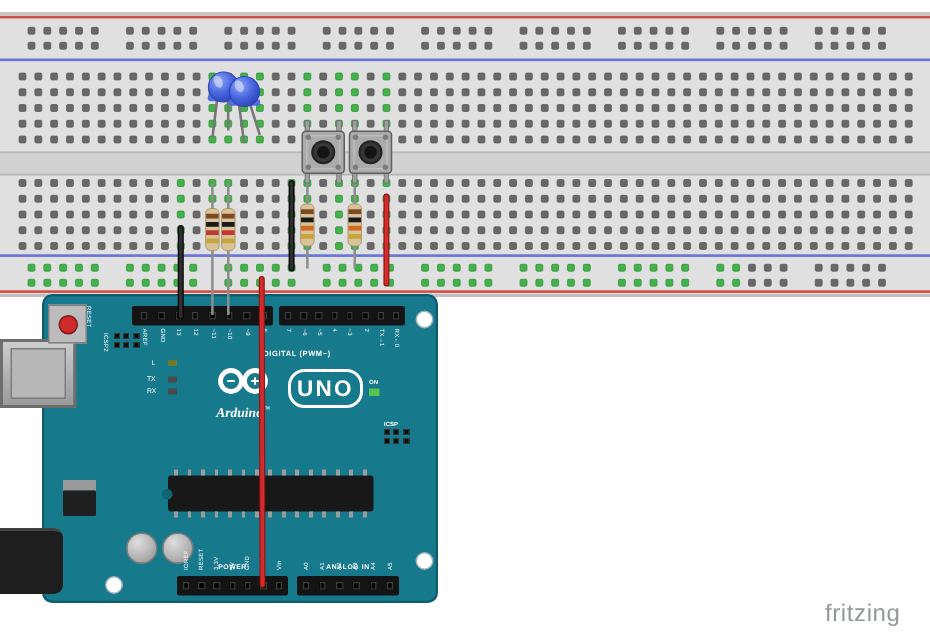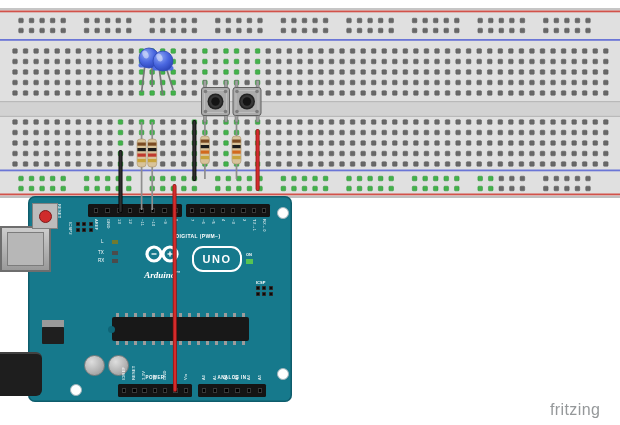--- a/index.html
+++ b/index.html
@@ -36,21 +36,21 @@
   .capc{position:absolute;width:19px;height:19px;border-radius:50%;border:1px solid #7d7d7d;
        background:radial-gradient(circle at 35% 30%,#dedede,#b5b5b5 55%,#8f8f8f);}
   .screw{position:absolute;width:10px;height:10px;border-radius:50%;background:#fff;border:1.5px solid #9fb3ba;}
   .lbl{position:absolute;color:#fff;}
   .vlbl{position:absolute;color:#fff;font-size:4px;line-height:4.5px;white-space:nowrap;
        transform-origin:0 0;letter-spacing:.2px;}
   .cap-lbl{font-size:4.5px;font-weight:bold;letter-spacing:.4px;text-align:center;}
   .dig-cap{left:100px;top:37px;width:140px;font-size:5px;font-weight:bold;text-align:center;letter-spacing:.4px;}
   .smd{position:absolute;}
   .uno-oval{position:absolute;left:164px;top:50px;width:46px;height:22px;border:2px solid #fff;border-radius:11px;
-       color:#fff;font-weight:bold;font-size:11px;letter-spacing:1.5px;display:flex;align-items:center;justify-content:center;}
+       color:#fff;font-weight:bold;font-size:15px;letter-spacing:1.5px;display:flex;align-items:center;justify-content:center;}
   .logo{position:absolute;left:116px;top:48px;}
   .brand{position:absolute;left:104px;top:74px;width:60px;text-align:center;color:#fff;
        font-family:"Liberation Serif",serif;font-style:italic;font-weight:bold;font-size:9px;}
   .brand .tm{font-size:4.5px;vertical-align:super;}
   .wm{position:absolute;left:550px;top:401px;font-size:16px;color:#95989a;letter-spacing:.4px;}
 </style>
 </head>
 <body>
 
 <svg id="bb" class="layer" width="620" height="425">

